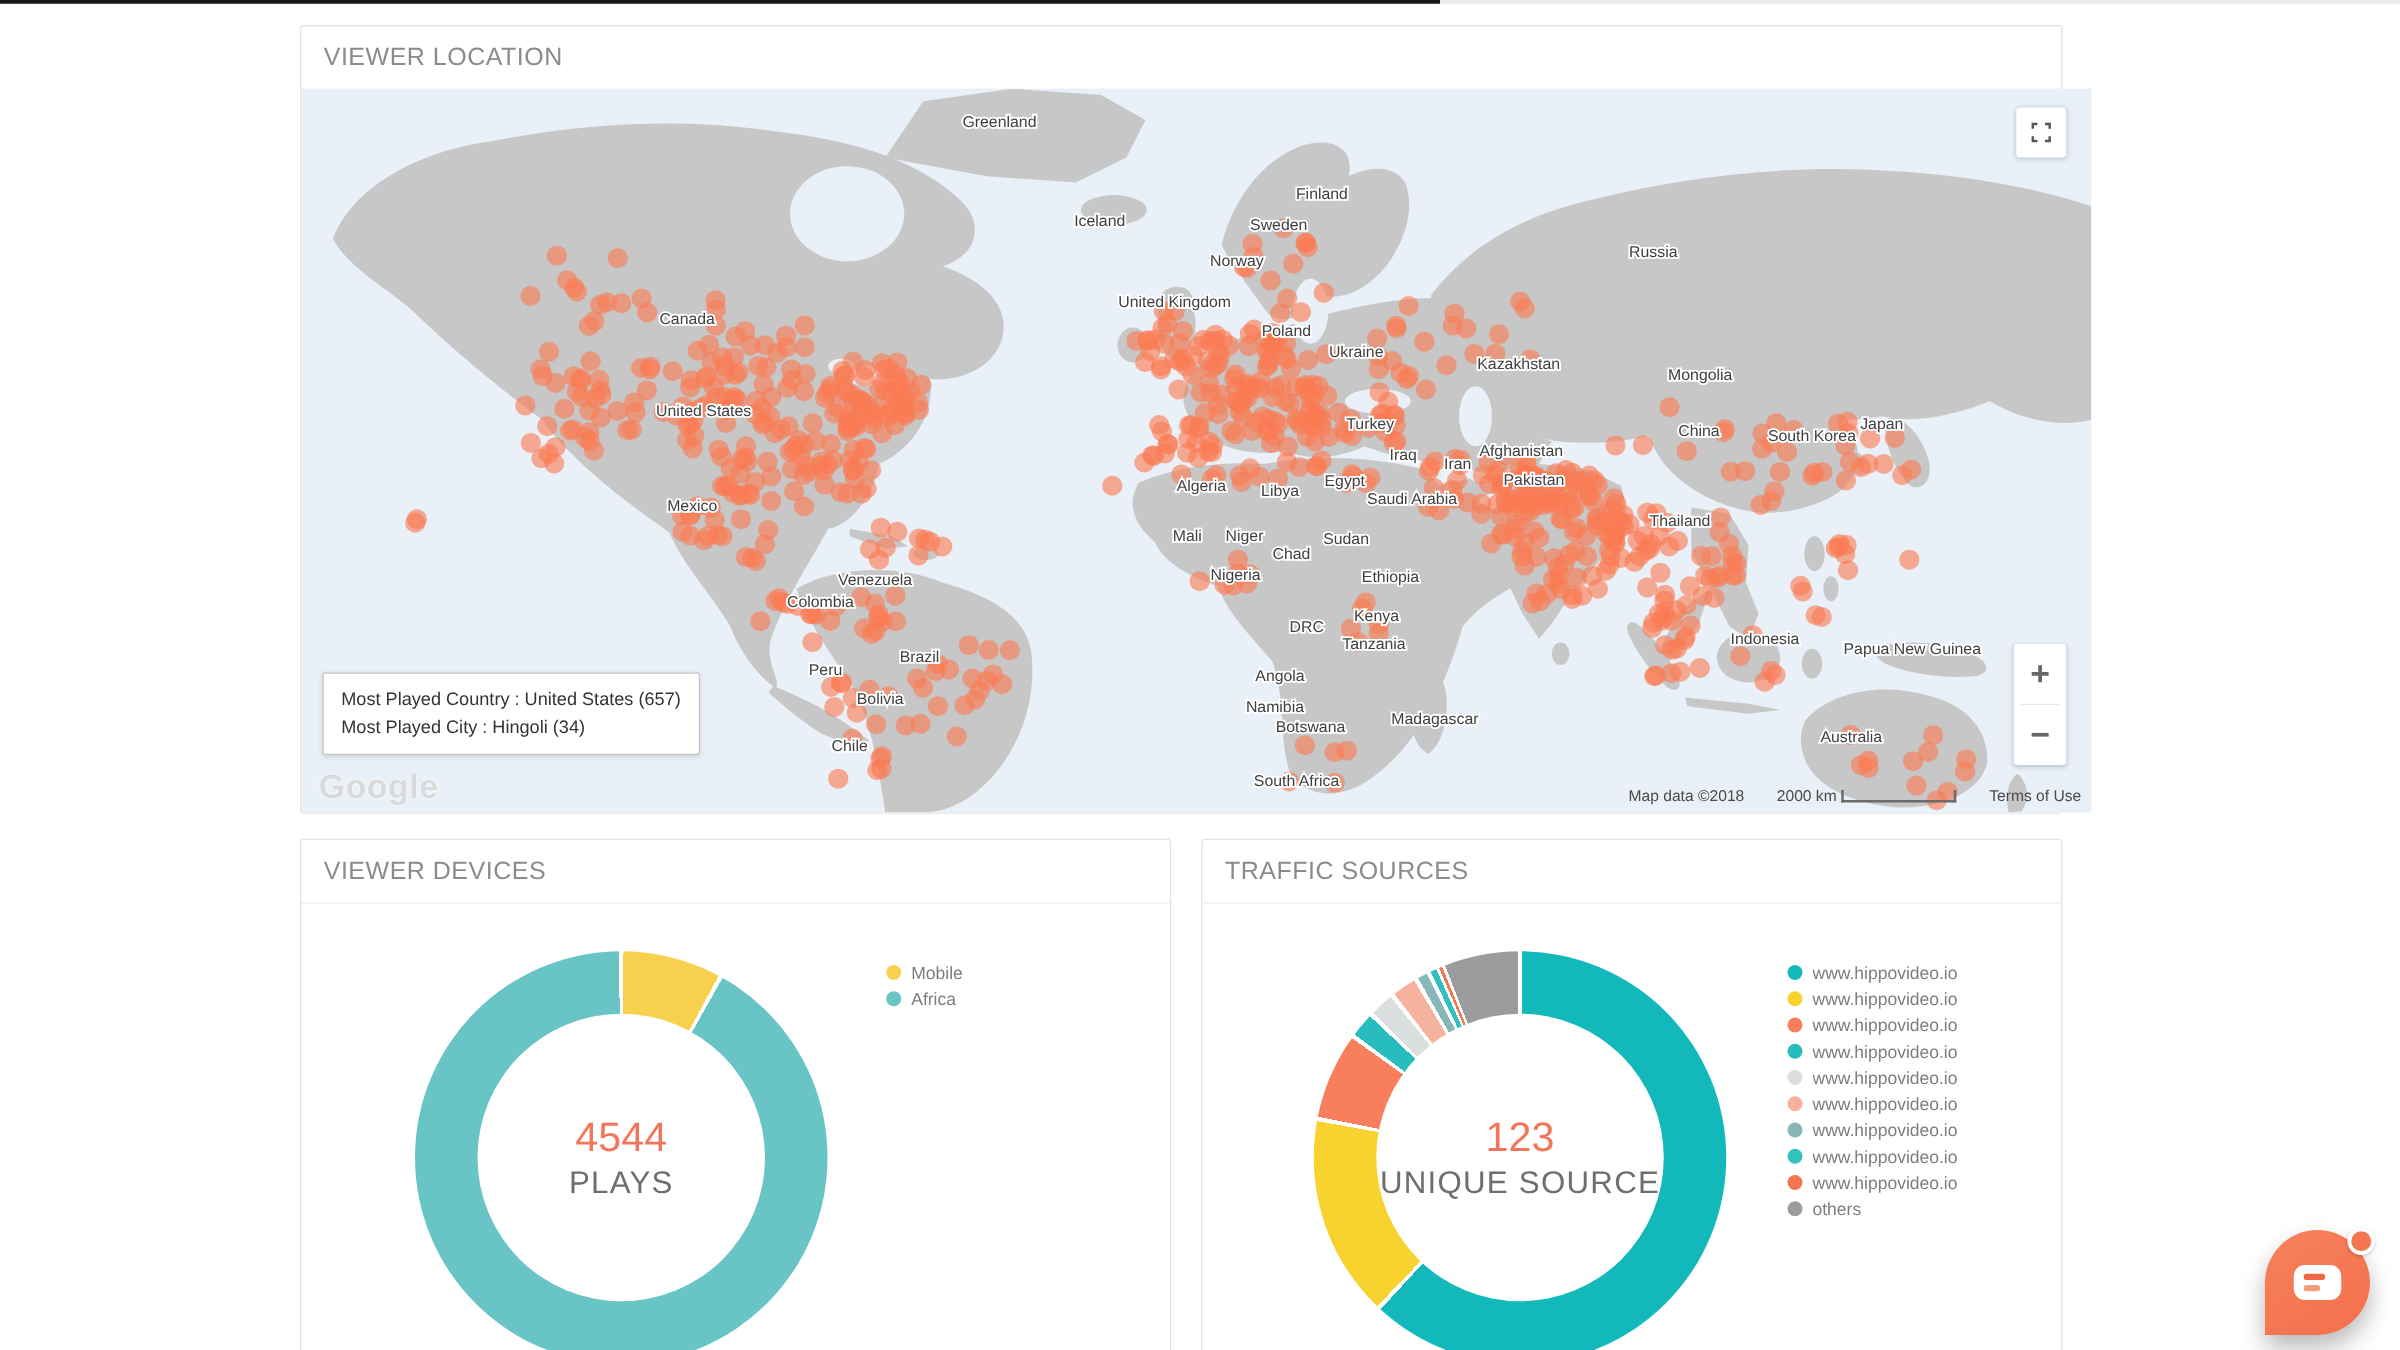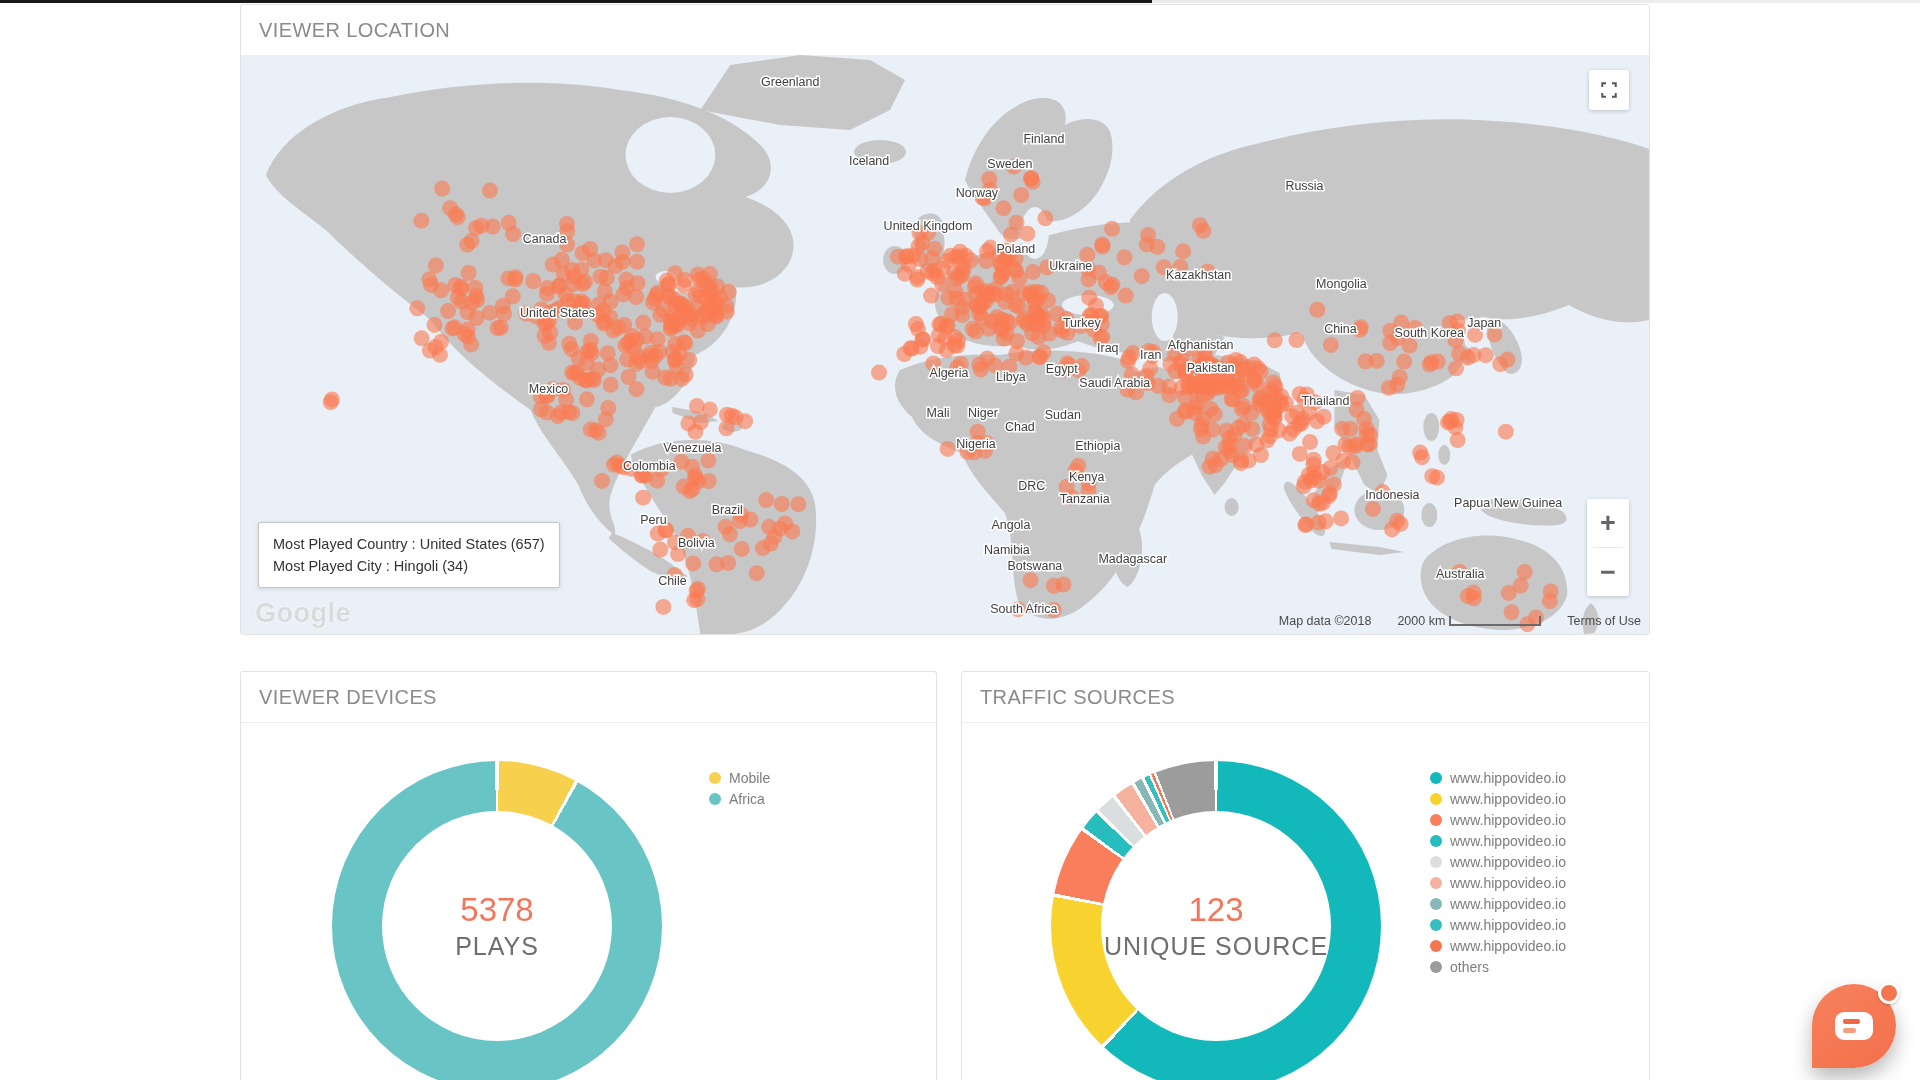--- a/index.html
+++ b/index.html
@@ -3,22 +3,22 @@
 <meta charset="utf-8">
 <style>
   html,body{margin:0;padding:0;background:#fff;}
   .page{position:relative;width:1920px;height:1080px;background:#ffffff;overflow:hidden;
         font-family:"Liberation Sans",sans-serif;}
   .top-edge{position:absolute;top:0;left:0;width:100%;height:3px;background:#ececec;}
   .top-line{width:1152px;height:3px;background:#181818;}
   .card{position:absolute;background:#fff;border:1px solid #e2e2e2;border-radius:3px;box-sizing:border-box;}
   .card-header{height:50px;border-bottom:1px solid #ededed;display:flex;align-items:center;padding:0 18px;}
   .card-title{margin:0;font-size:20px;font-weight:400;color:#8b8b8b;letter-spacing:.4px;}
-  .location-card{left:240px;top:4px;width:1410px;height:631px;}
-  .map{position:absolute;left:0;top:50px;width:1408px;height:579px;overflow:hidden;background:#e9f0f8;}
+  .location-card{left:240px;top:20px;width:1410px;height:631px;}
+  .map{position:absolute;left:0;top:50px;width:1408px;height:579px;overflow:hidden;background:#e9f0f8;padding-left:24px;}
   .map-svg{position:absolute;left:0;top:0;width:100%;height:100%;}
   .map-label{font-size:12.5px;fill:#404040;stroke:#ffffff;stroke-width:3px;paint-order:stroke;
              text-anchor:middle;font-family:"Liberation Sans",sans-serif;}
   .map-tooltip{position:absolute;left:17px;top:467px;background:#fff;border:1px solid #c6c6c6;
                box-shadow:0 1px 4px rgba(0,0,0,.12);padding:10px 14px;font-size:14.5px;color:#333;
                line-height:22px;white-space:nowrap;border-radius:2px;}
   .fullscreen-btn{position:absolute;top:15px;right:20px;width:40px;height:40px;background:#fff;border:none;
                border-radius:3px;box-shadow:0 1px 4px rgba(0,0,0,.2);display:flex;align-items:center;
                justify-content:center;cursor:pointer;padding:0;}
   .zoom-ctl{position:absolute;right:20px;top:444px;width:42px;background:#fff;border-radius:3px;
@@ -1019,21 +1019,21 @@
       </div>
     </div>
   </section>
 
   <section class="card devices-card">
     <div class="card-header">
       <h2 class="card-title">VIEWER DEVICES</h2>
     </div>
     <div class="donut" style="background: conic-gradient(rgb(255, 255, 255) 0%, rgb(255, 255, 255) 0.175%, rgb(247, 209, 78) 0.175%, rgb(247, 209, 78) 7.825%, rgb(255, 255, 255) 7.825%, rgb(255, 255, 255) 8%, rgb(255, 255, 255) 8%, rgb(255, 255, 255) 8.175%, rgb(104, 196, 197) 8.175%, rgb(104, 196, 197) 99.825%, rgb(255, 255, 255) 99.825%, rgb(255, 255, 255) 100%);">
       <div class="donut-hole">
-        <div class="donut-value">5378</div>
+        <div class="donut-value">4544</div>
         <div class="donut-label">PLAYS</div>
       </div>
     </div>
     <div class="legend">
         <div class="legend-item">
           <span class="legend-dot" style="background: rgb(247, 209, 78);"></span>
           <span class="legend-label">Mobile</span>
         </div>
         <div class="legend-item">
           <span class="legend-dot" style="background: rgb(104, 196, 197);"></span>

